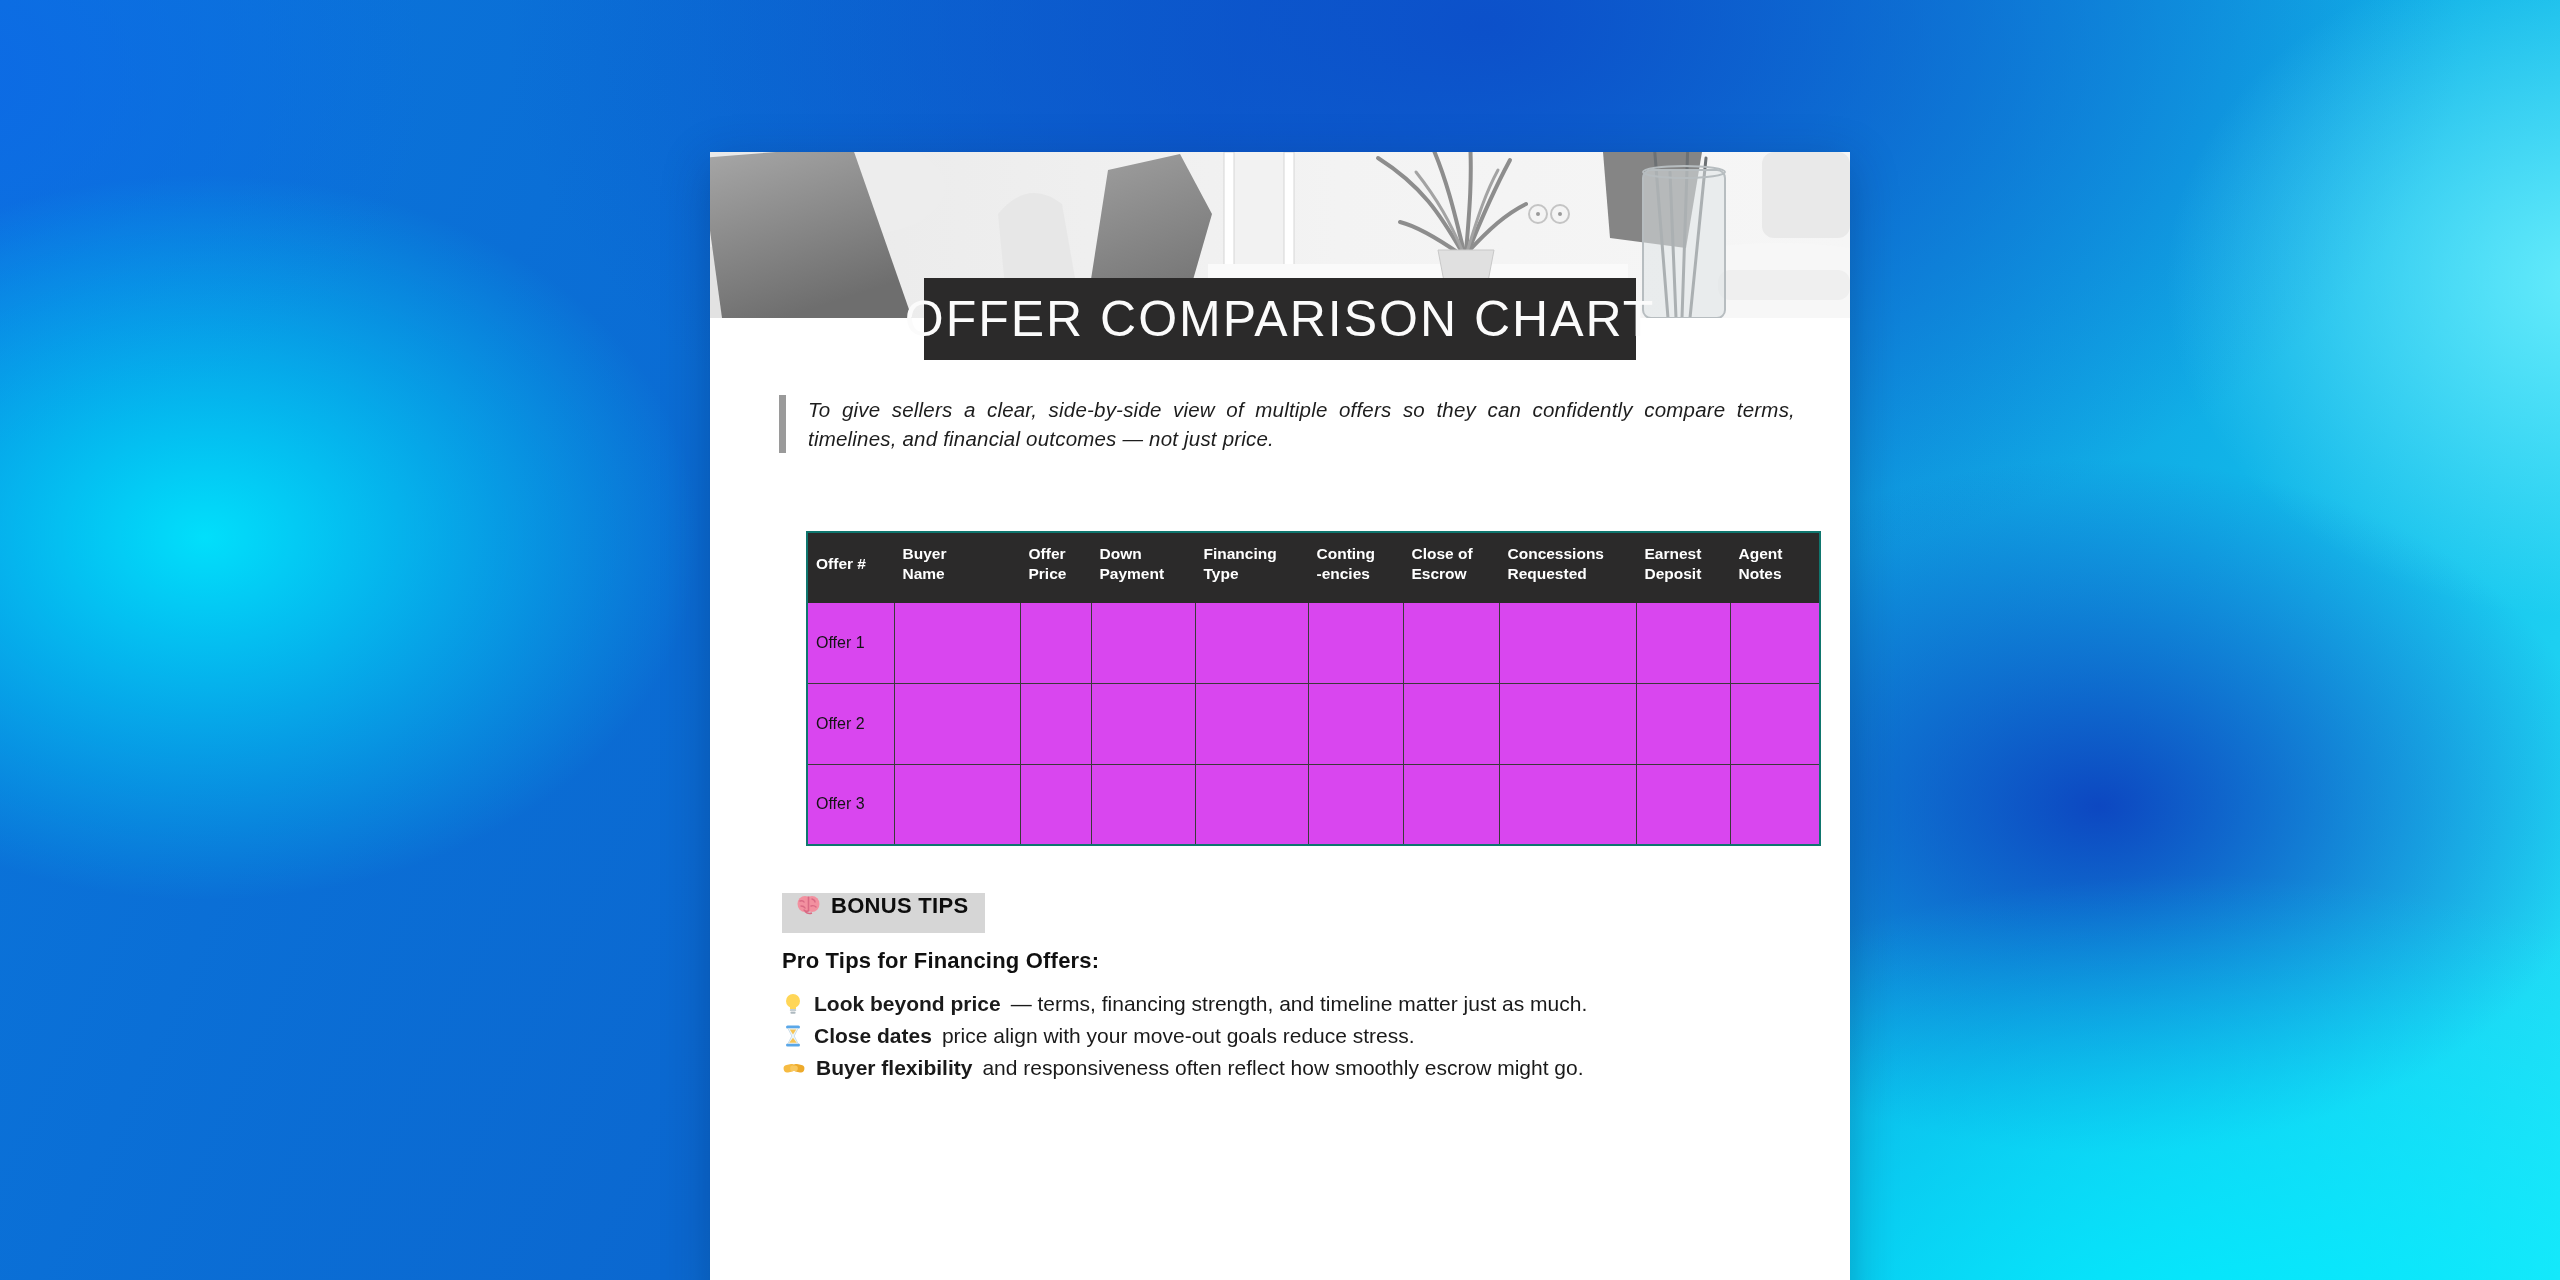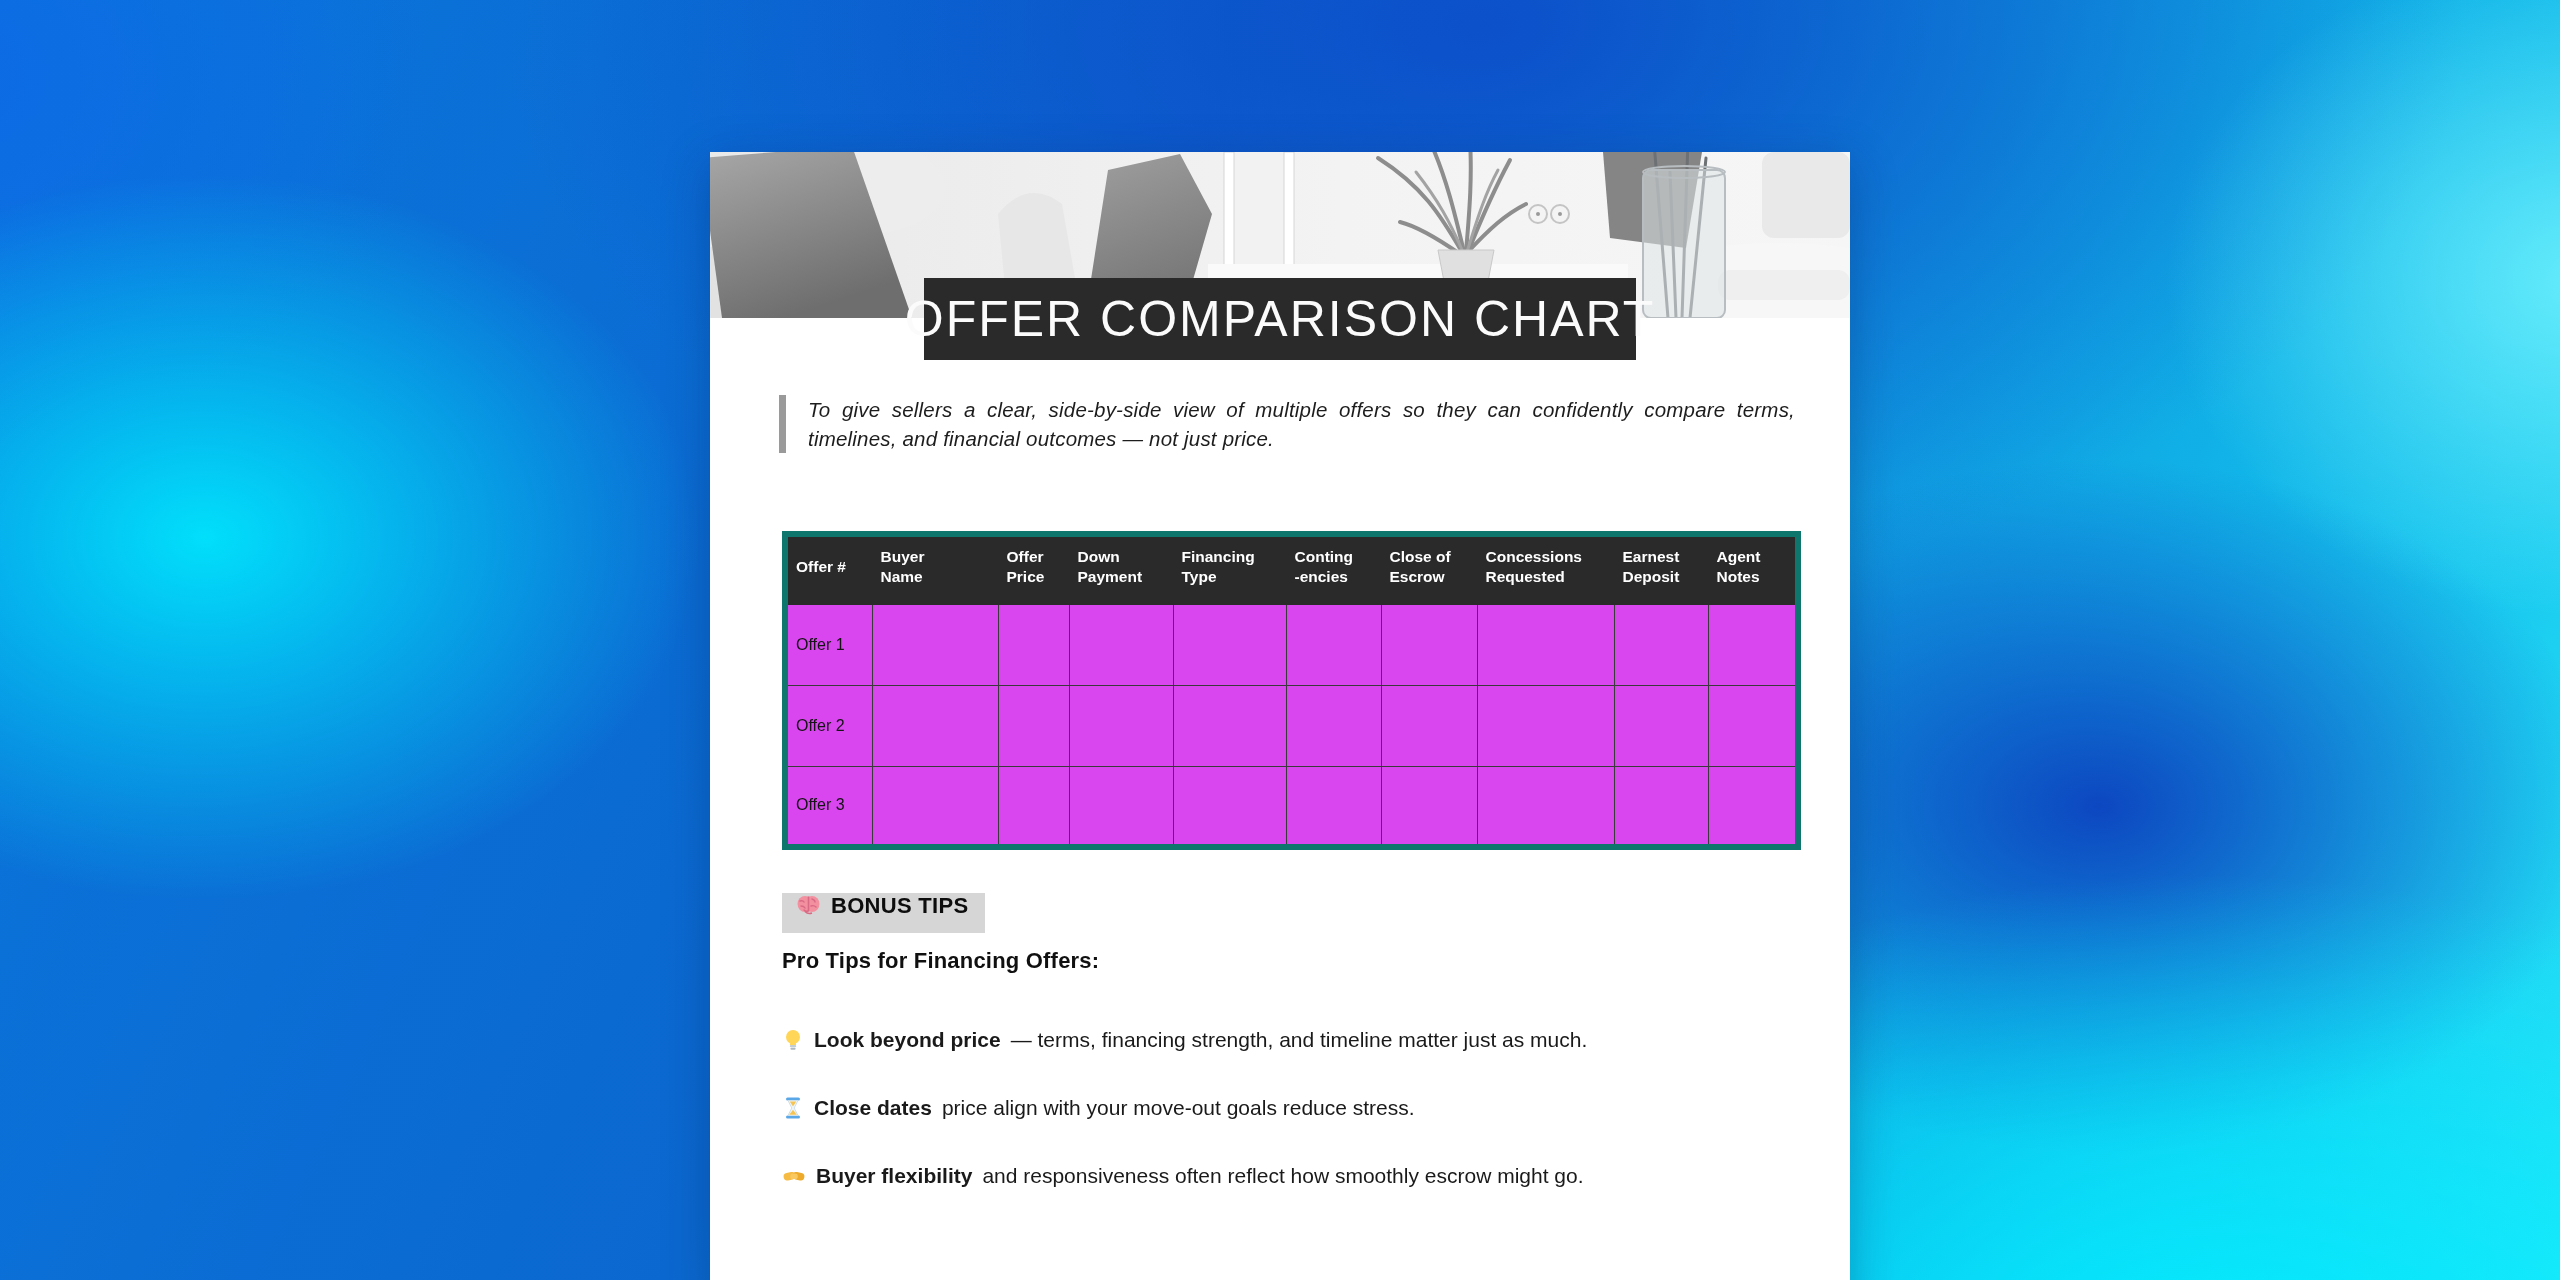--- a/index.html
+++ b/index.html
@@ -37,42 +37,42 @@
   }
   
   .quote{position:absolute;left:69px;top:243px;width:1016px;display:flex;justify-content:flex-end;}
   .qbar{width:7px;background:#9a9a9a;margin-right:22px;flex:0 0 auto;}
   .quote p{
     margin:0;flex:1;font-size:20.5px;line-height:29px;font-style:italic;
     color:#1d1d1d;text-align:justify;letter-spacing:.2px;
   }
   
   .table-wrap{position:absolute;left:72px;top:379px;width:1013px;}
-  table{border-collapse:collapse;table-layout:fixed;width:1013px;background:#fff;border:6px solid #0f766e;}
+  table{border-collapse:collapse;table-layout:fixed;width:1013px;background:#fff;border:2px solid #0f766e;margin-left:24px;}
   th{
     background:#2b2a2a;color:#ffffff;font-size:15.5px;line-height:20px;font-weight:bold;
     text-align:left;vertical-align:middle;padding:8px 4px 14px 8px;white-space:pre-line;
     height:70px;box-sizing:border-box;border:1px solid #2b2a2a;
   }
   td{
     border:1.5px solid #3a3a3a;height:81px;box-sizing:border-box;
     font-size:16px;color:#141414;vertical-align:middle;padding:4px 6px 4px 8px;background:#d946ef;
   }
   
   .badge{
     position:absolute;left:72px;top:741px;height:40px;
     display:inline-flex;align-items:flex-start;gap:9px;background:#d6d6d6;padding:0 17px 0 13px;
   }
   .badge span{font-size:22px;font-weight:bold;color:#0d0d0d;letter-spacing:.3px;}
   .protips-heading{
     position:absolute;left:72px;top:796px;margin:0;
     font-size:22px;font-weight:bold;color:#101010;letter-spacing:.2px;
   }
   .bullets{position:absolute;left:72px;top:836px;margin:0;padding:0;list-style:none;}
-  .bullets li{display:flex;align-items:center;gap:10px;height:32px;font-size:21px;color:#1a1a1a;margin-top:36px;}
+  .bullets li{display:flex;align-items:center;gap:10px;height:32px;font-size:21px;color:#1a1a1a;}
   .bullets li .b{font-weight:bold;}
   .bullets li .icon{flex:0 0 auto;display:flex;}
 </style>
 </head>
 <body>
 
 <div class="viewport">
   <div class="page">
 
     <div class="photo">

